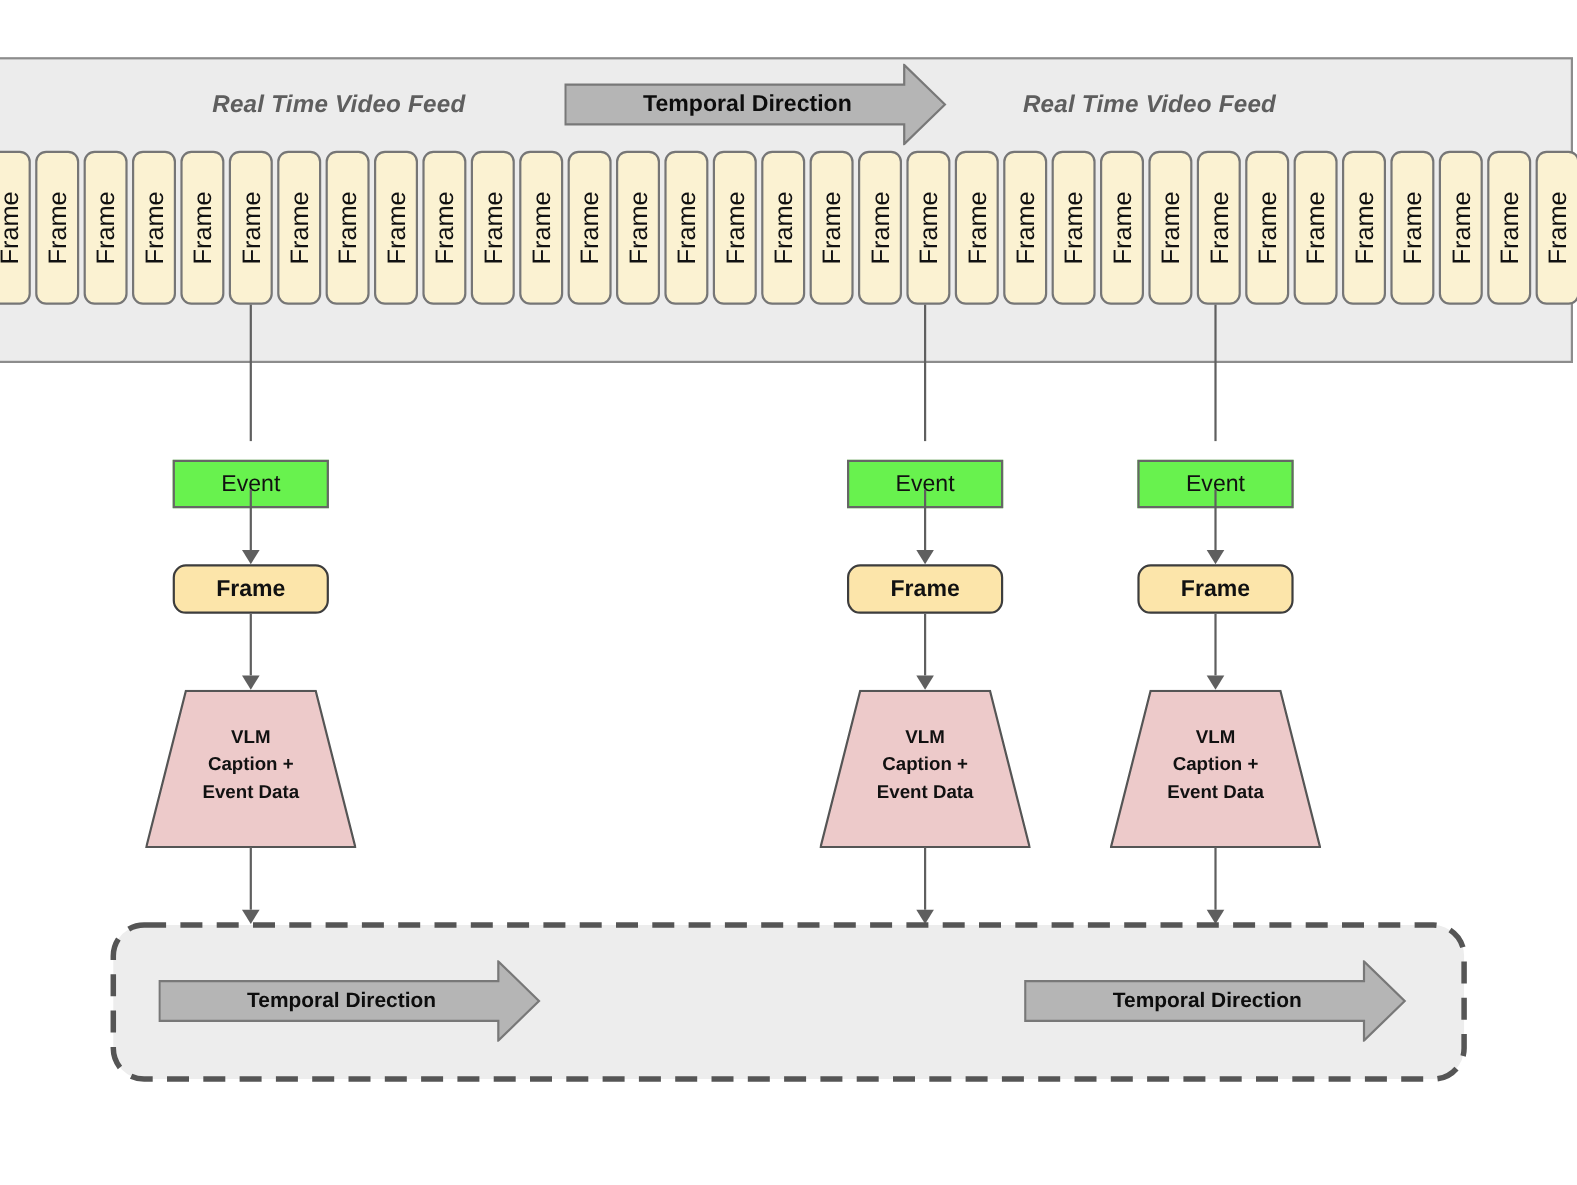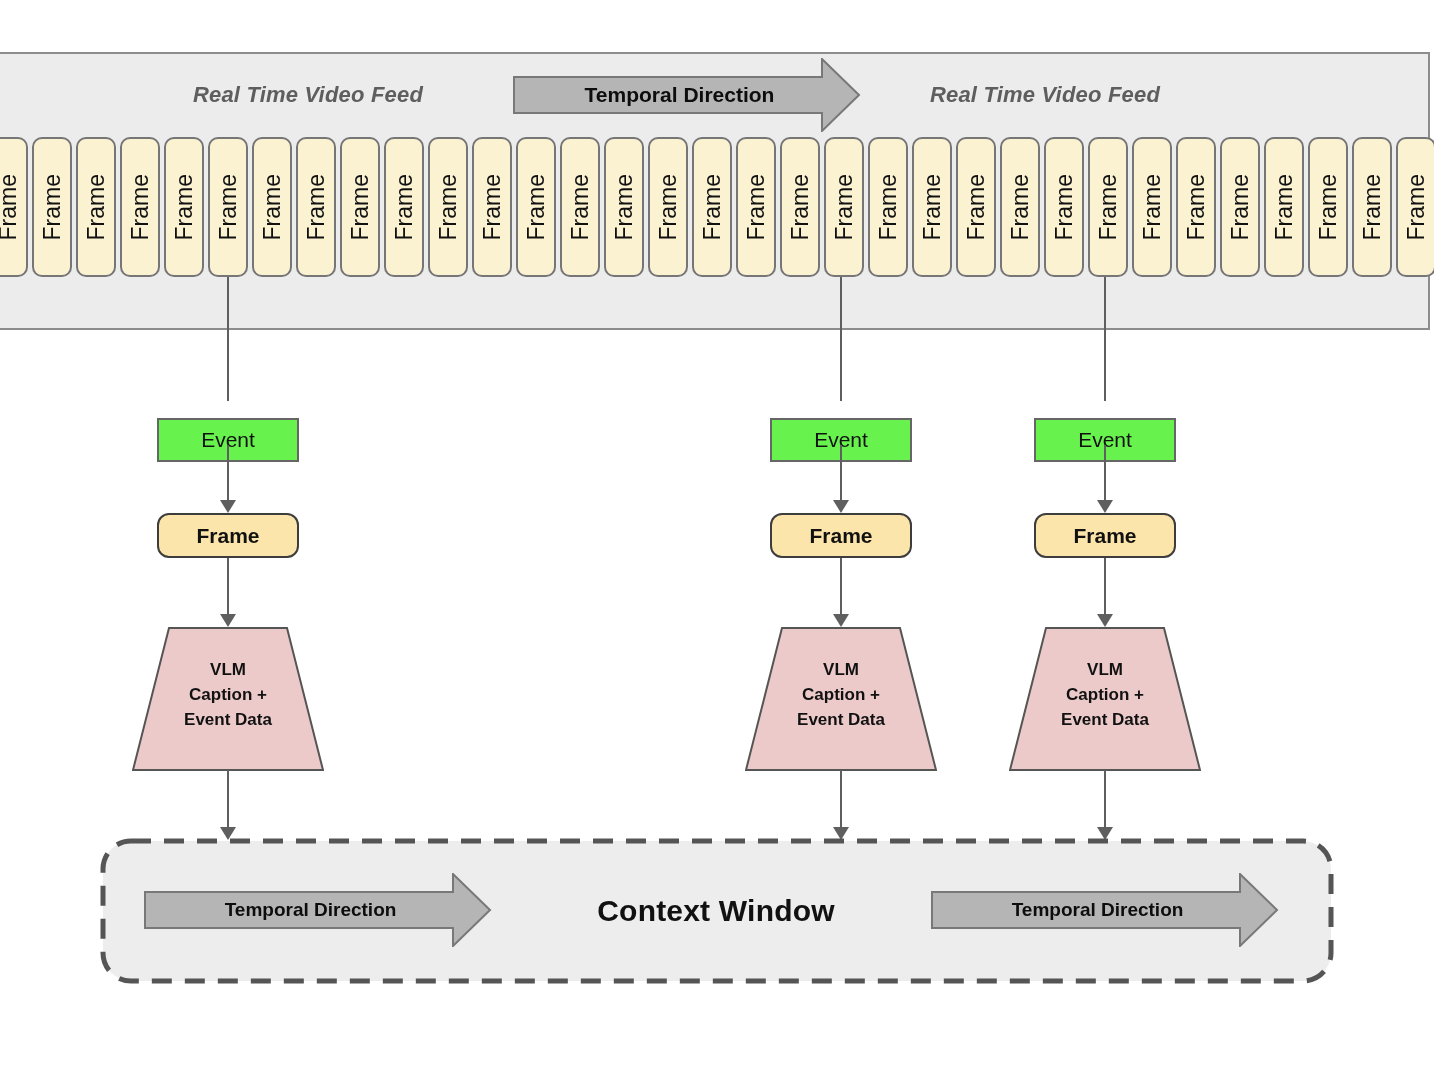--- a/index.html
+++ b/index.html
@@ -290,21 +290,20 @@
     <rect x="3" y="3" width="1228" height="140" rx="28" ry="28" fill="var(--ctx-bg)" stroke="var(--ctx-dash)" stroke-width="5" stroke-dasharray="20 13"></rect>
   </svg>
 
   <div class="block-arrow" style="left:144px;top:873px;width:348px;height:74px;">
     <svg width="348" height="74" viewBox="0 0 348 74">
       <polygon points="1,19 309,19 309,1 346,37 309,73 309,55 1,55" fill="var(--arrow-fill)" stroke="var(--arrow-border)" stroke-width="2"></polygon>
     </svg>
     <div class="lbl" style="width:309px;font-size:19px;">Temporal Direction</div>
   </div>
 
-  <div class="ctx-title">Context Window</div>
 
   <div class="block-arrow" style="left:931px;top:873px;width:348px;height:74px;">
     <svg width="348" height="74" viewBox="0 0 348 74">
       <polygon points="1,19 309,19 309,1 346,37 309,73 309,55 1,55" fill="var(--arrow-fill)" stroke="var(--arrow-border)" stroke-width="2"></polygon>
     </svg>
     <div class="lbl" style="width:309px;font-size:19px;">Temporal Direction</div>
   </div>
 
 </div>
 

